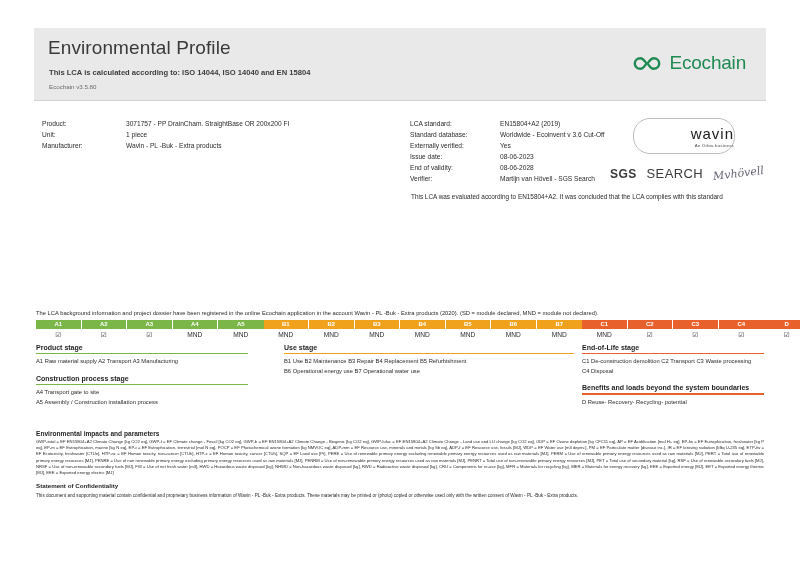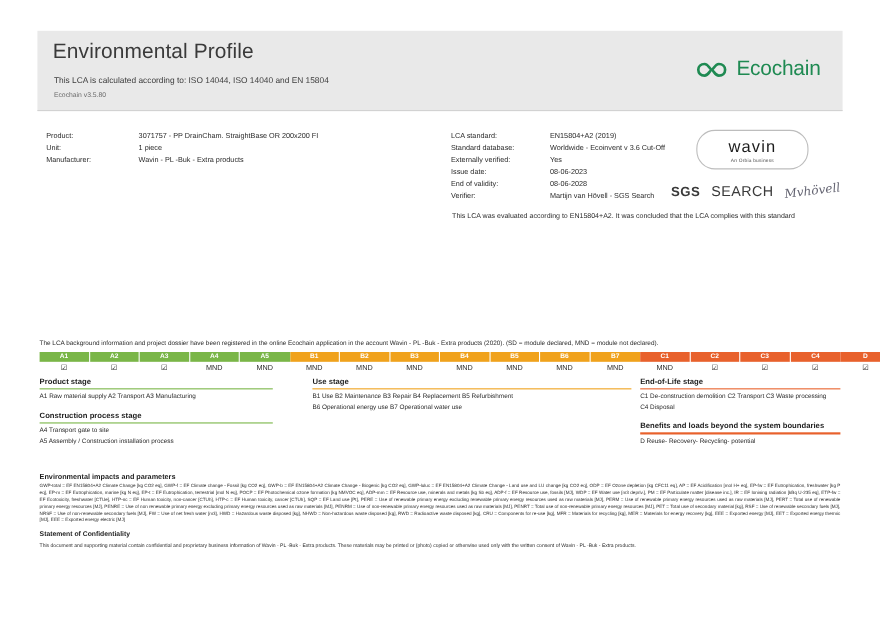--- a/index.html
+++ b/index.html
@@ -40,20 +40,21 @@
     color: #3a3a3a;
     font-weight: 400;
     letter-spacing: 0.1px;
   }
   .header-sub {
     position: absolute;
     left: 15px;
     top: 40px;
     font-size: 7.6px;
     color: #3d3d3d;
+    font-weight: bold;
   }
   .header-version {
     position: absolute;
     left: 15px;
     top: 55px;
     font-size: 6.2px;
     color: #6b6b6b;
   }
   .ecochain-logo {
     position: absolute;
@@ -116,21 +117,21 @@
     position: absolute;
     left: 633px;
     top: 118px;
     width: 100px;
     height: 34px;
     border: 1.1px solid #bdbdbd;
     border-radius: 17px;
     background: #fff;
     display: flex;
     flex-direction: column;
-    align-items: center;
+    align-items: flex-end;
     justify-content: center;
   }
   .wavin-word {
     font-size: 15px;
     letter-spacing: 1px;
     color: #1b1b1b;
     font-weight: 400;
   }
   .wavin-tag {
     font-size: 4.4px;

